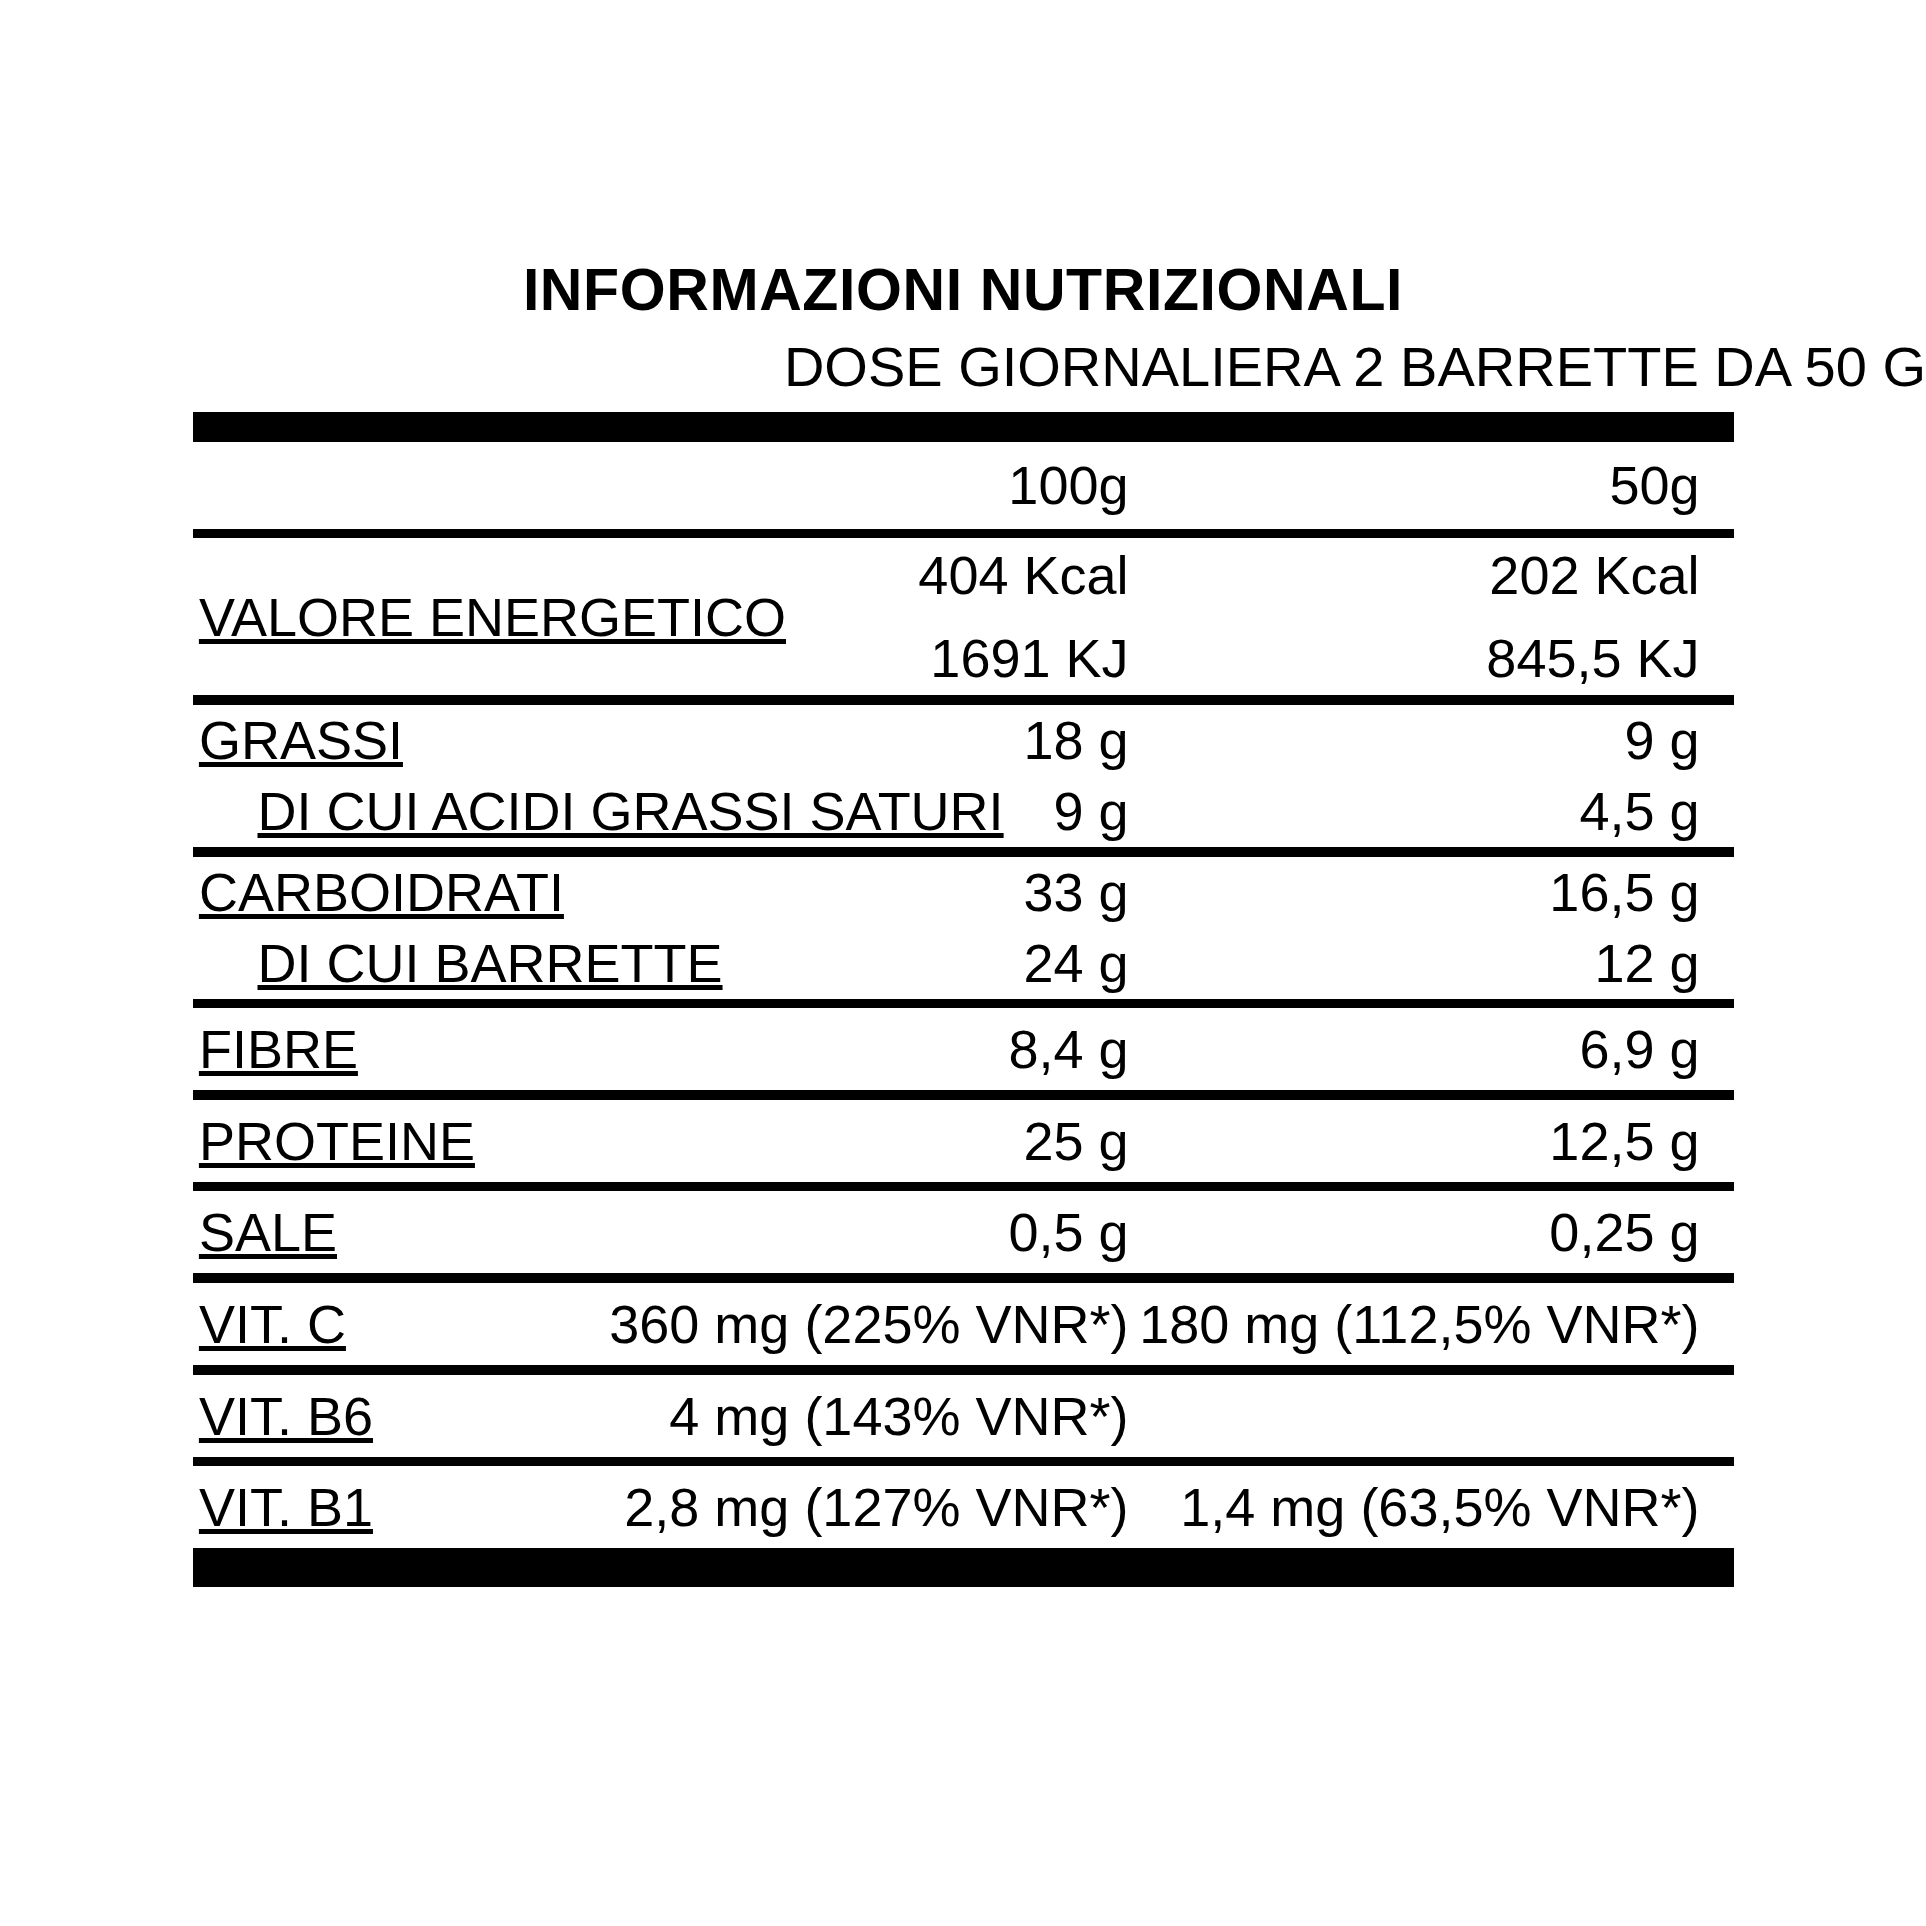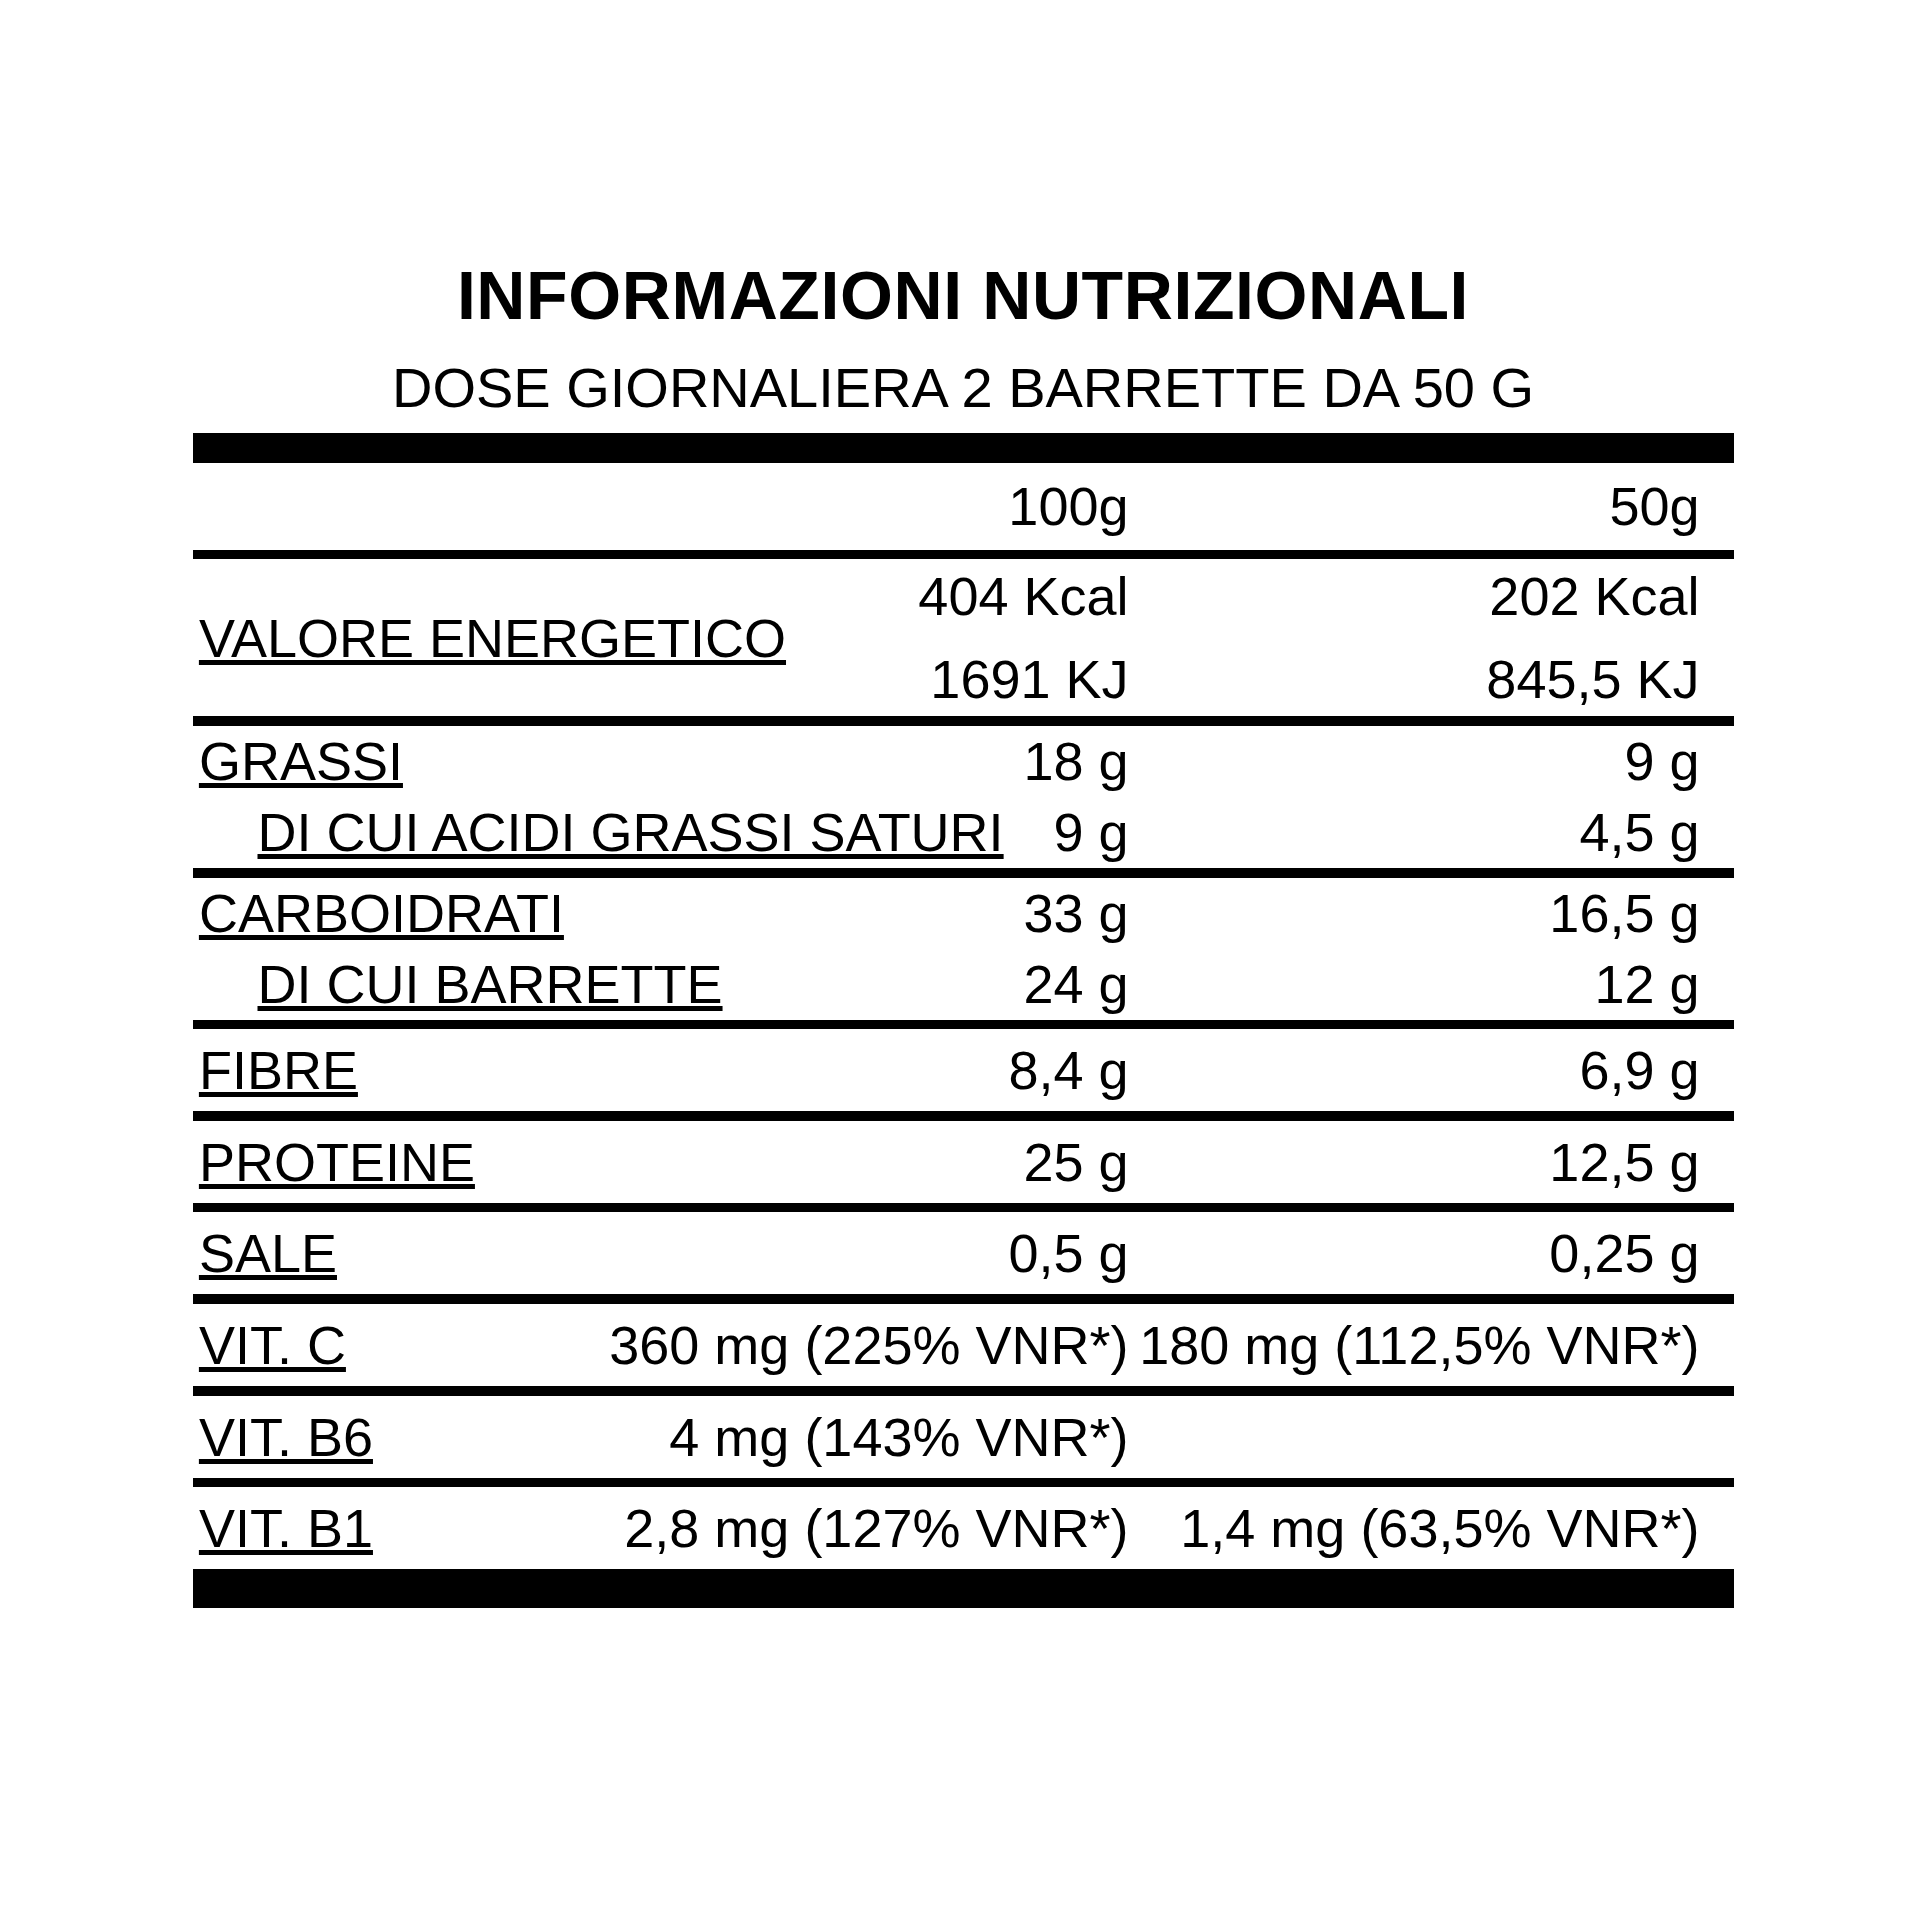--- a/index.html
+++ b/index.html
@@ -14,28 +14,28 @@
   .sheet {
     position: relative;
     width: 1926px;
     height: 1926px;
     overflow: hidden;
     background: #ffffff;
   }
   .page-title {
     margin: 261px 0 0 0;
     text-align: center;
-    font-size: 68px;
+    font-size: 59px;
     font-weight: 700;
     line-height: 1;
     letter-spacing: 0.6px;
   }
   .page-subtitle {
-    margin: 31px 0 0 0;
-    text-align: center;
+    margin: 19px 0 0 0;
+    text-align: right;
     font-size: 56px;
     font-weight: 400;
     line-height: 1;
   }
   .ntable {
     width: 1541px;
     margin: 17.3px auto 0;
     font-size: 54px;
     text-decoration: underline;
   }

